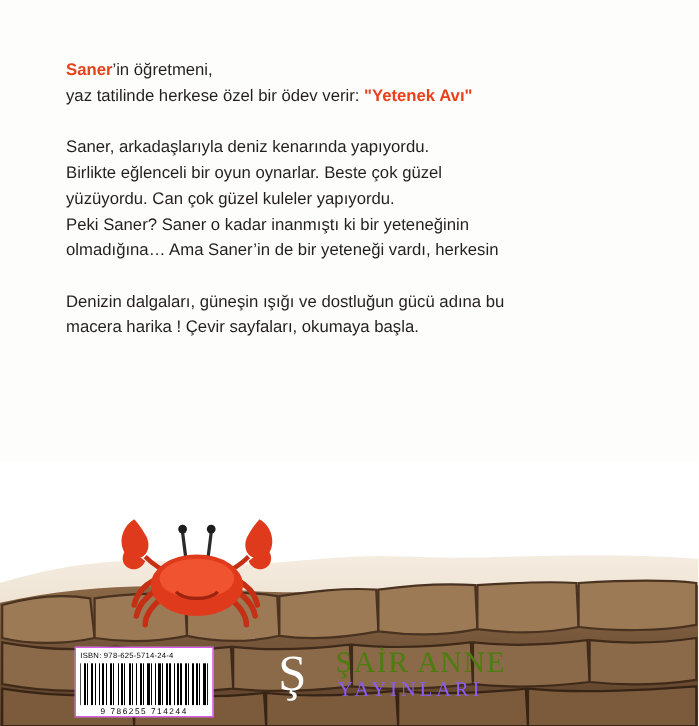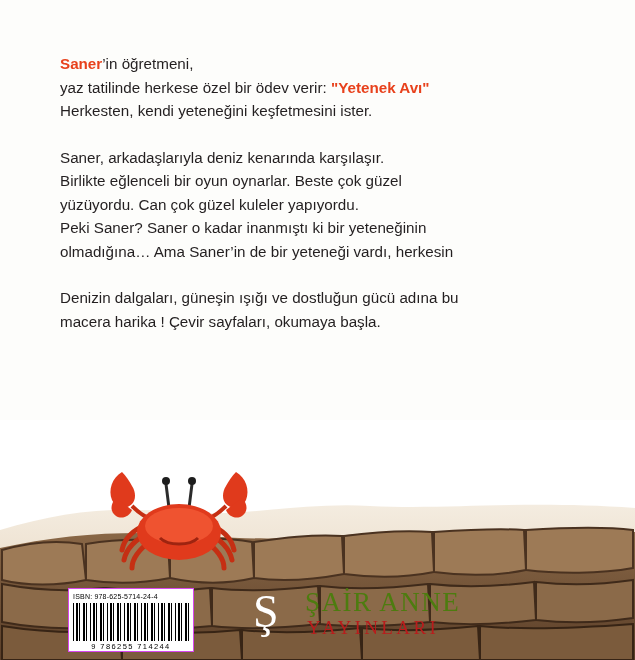--- a/index.html
+++ b/index.html
@@ -117,43 +117,42 @@
     color: #4d7c0f;
     white-space: nowrap;
   }
   .pub-sub {
     position: absolute;
     left: 54px;
     top: 32px;
     font-family: "Liberation Serif", serif;
     font-size: 19px;
     letter-spacing: 3.4px;
-    color: #b91c1c;
+    color: #8b5cf6;
     white-space: nowrap;
   }
 </style>
 </head>
 <body>
 
 <div id="page">
 
   <div class="blurb">
 
     <p class="para">
       <span>
         <span class="hl">Saner</span><span>’in öğretmeni,</span>
       </span><br>
       <span>
         <span>yaz tatilinde herkese özel bir ödev verir: </span><span class="hl2">"Yetenek Avı"</span>
       </span><br>
-      <span>Herkesten, kendi yeteneğini keşfetmesini ister.</span>
     </p>
 
     <p class="para">
-      <span>Saner, arkadaşlarıyla deniz kenarında karşılaşır.</span><br>
+      <span>Saner, arkadaşlarıyla deniz kenarında yapıyordu.</span><br>
       <span>Birlikte eğlenceli bir oyun oynarlar. Beste çok güzel</span><br>
       <span>yüzüyordu. Can çok güzel kuleler yapıyordu.</span><br>
       <span>Peki Saner? Saner o kadar inanmıştı ki bir yeteneğinin</span><br>
       <span>olmadığına… Ama Saner’in de bir yeteneği vardı, herkesin</span><br>
     </p>
 
     <p class="para">
       <span>Denizin dalgaları, güneşin ışığı ve dostluğun gücü adına bu</span><br>
       <span>macera harika ! Çevir sayfaları, okumaya başla.</span>
     </p>

